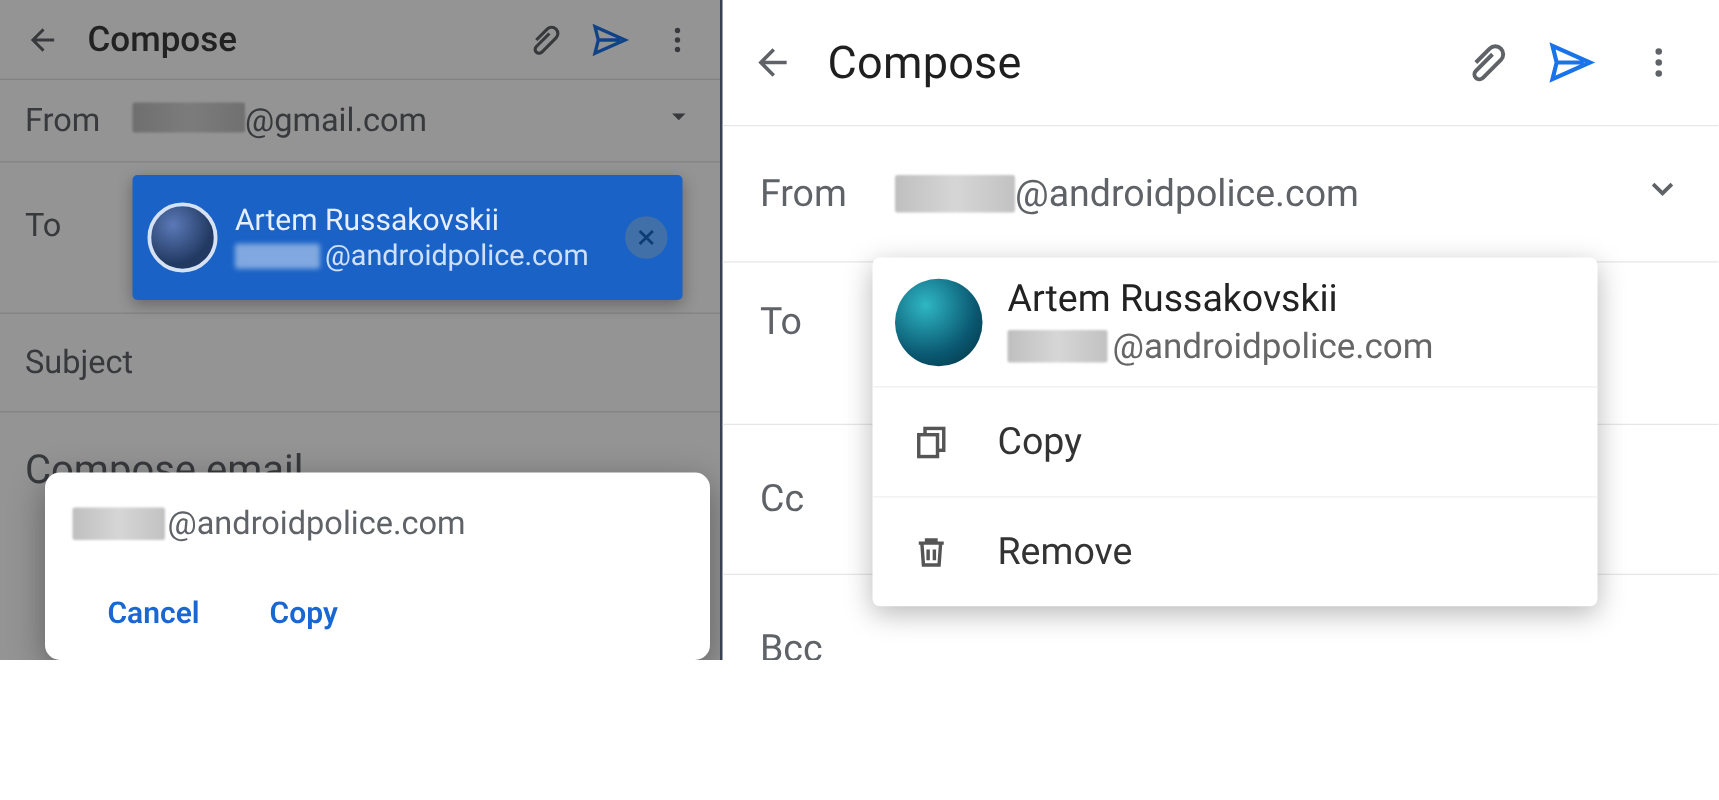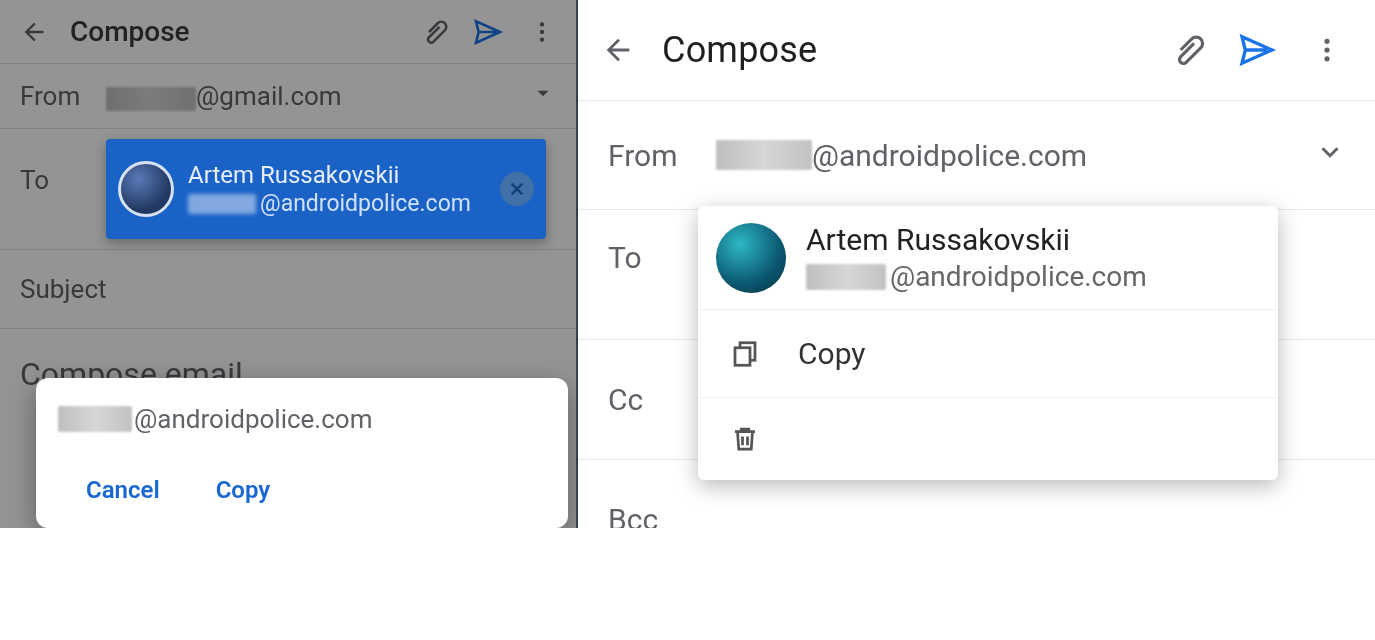--- a/index.html
+++ b/index.html
@@ -37,21 +37,21 @@
   .l-hicons { margin-left: auto; display:flex; align-items:center; gap: 6px; }
   .icbtn { width:48px;height:48px;display:flex;align-items:center;justify-content:center;color:#5f6368; }
   .send-blue { color:#1a73e8; }
 
   .l-row-from {
     display:flex; align-items:center;
     padding: 16px 20px; border-bottom:1px solid #e0e0e0;
     font-size: 26px; color:#5f6368;
   }
   .l-row-from .lbl { width: 86px; }
-  .l-row-from .val { display:flex;align-items:flex-end; }
+  .l-row-from .val { display:flex;align-items:flex-start; }
   .redact { display:inline-block; height: 24px; background: linear-gradient(90deg,#bfbfbf,#d6d6d6,#c2c2c2); border-radius:2px; filter: blur(1px); }
   .l-row-from .chev { margin-left:auto; color:#5f6368; }
 
   .l-row-to {
     display:flex; align-items:flex-start;
     padding: 10px 14px 10px 20px; border-bottom:1px solid #e0e0e0;
     font-size: 26px; color:#5f6368; position:relative;
   }
   .l-row-to .lbl { width: 86px; padding-top: 26px; }
 
@@ -294,20 +294,21 @@
             </svg>
         </div>
         <span>Copy</span>
       </div>
       <div class="popup-item">
         <div class="ico">
           <svg width="30" height="30" viewBox="0 0 24 24">
               <path fill="none" stroke="currentColor" stroke-width="2.2" d="M4 6h16M9 6V4h6v2M6 6l1 14h10l1-14M10 10v7M14 10v7"></path>
             </svg>
         </div>
+        <span>Remove</span>
       </div>
     </div>
   </div>
 
   <div class="r-row cc">
     <div class="lbl">Cc</div>
   </div>
   <div class="r-row bcc">
     <div class="lbl">Bcc</div>
   </div>

